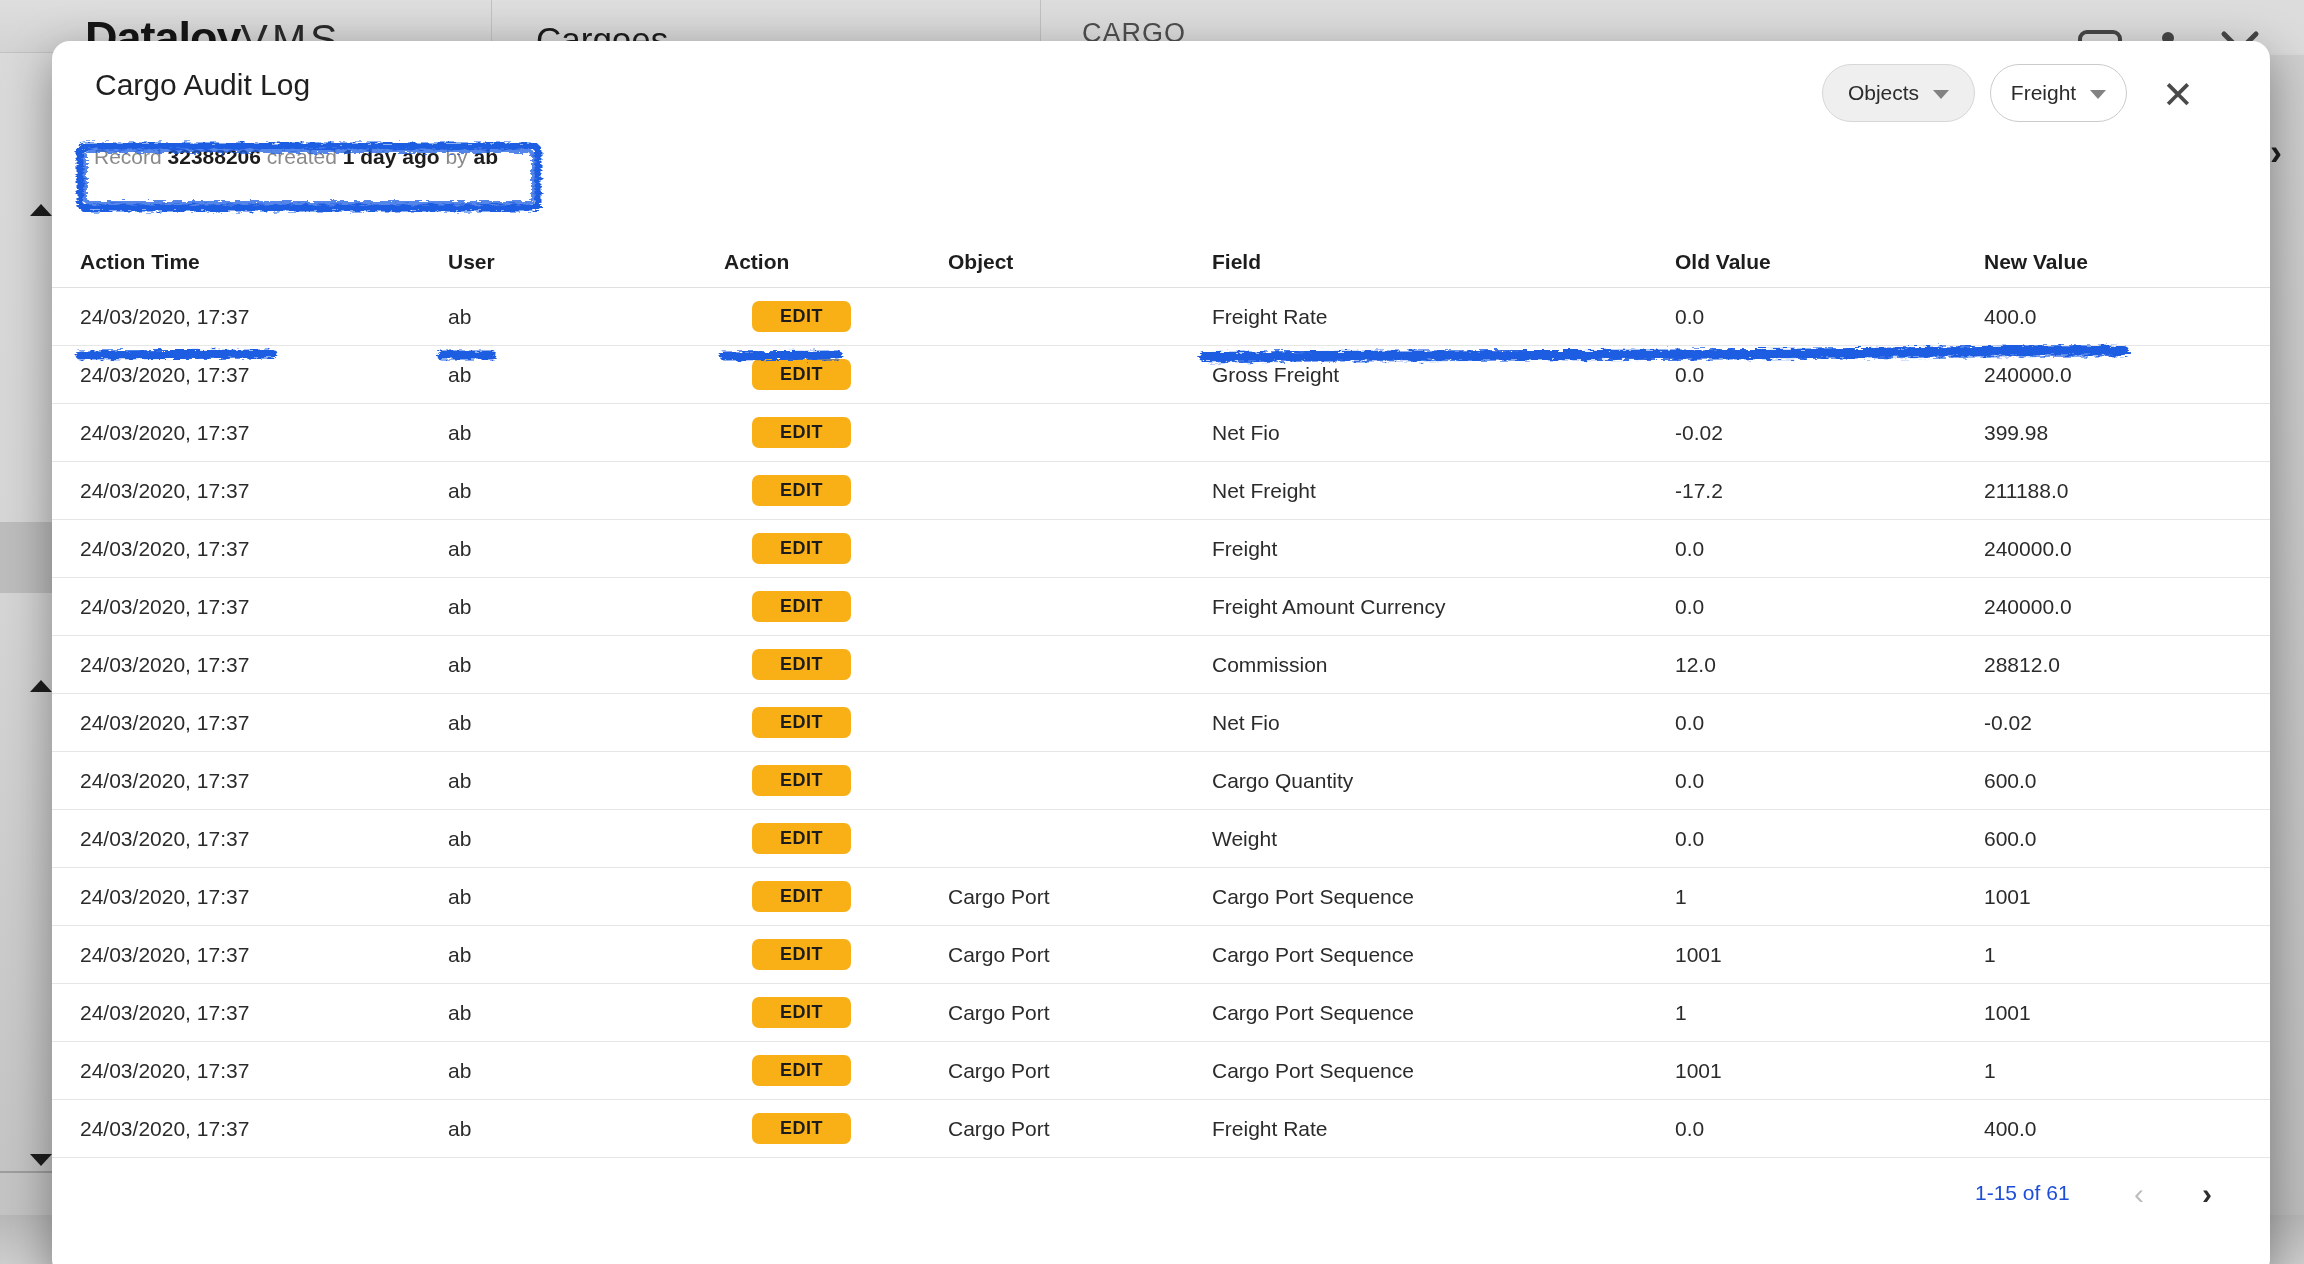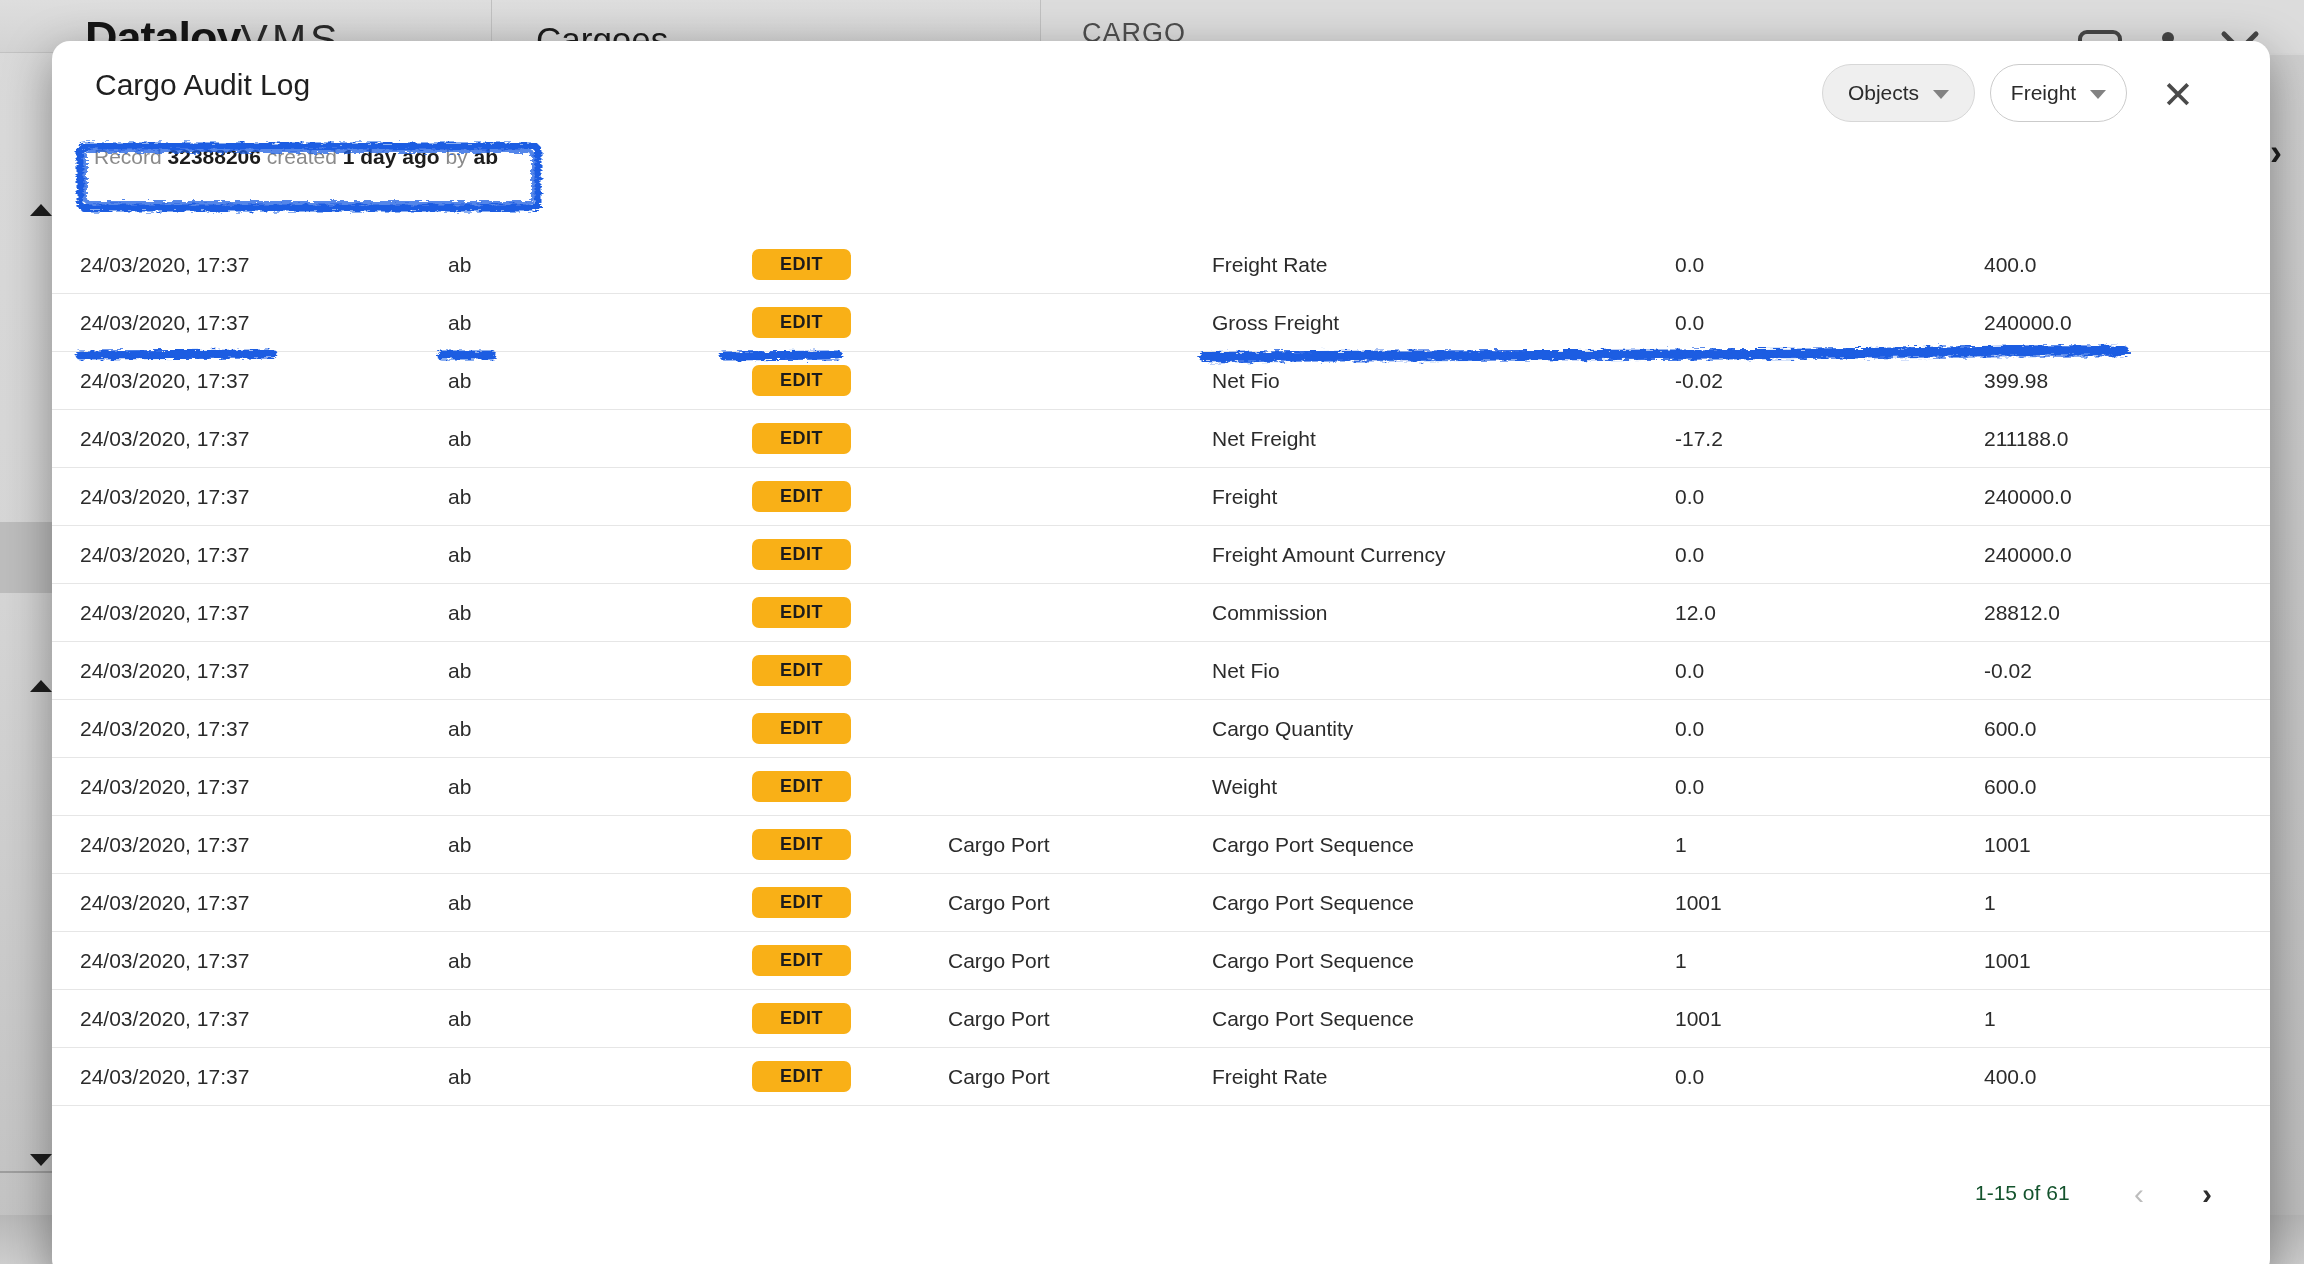--- a/index.html
+++ b/index.html
@@ -54,21 +54,21 @@
 
   .audit-table { left:0; top:195px; width:2218px; }
   .tr { display:grid; grid-template-columns:368px 276px 224px 264px 463px 309px auto;
     padding:0 28px; align-items:center; }
   .thead { height:52px; border-bottom:1px solid #e0e0e0; font-weight:700; color:#1d1d1d; font-size:21px; }
   .trow { height:58px; border-bottom:1px solid #e6e6e6; font-size:21px; color:#2b2b2b; }
   .badge { display:inline-block; margin-left:28px; padding:5px 28px; border-radius:7px;
     font-size:18px; font-weight:700; letter-spacing:.5px; color:#1c1c1c; }
 
   .pagination { left:0; top:1140px; width:2218px; height:60px; display:flex; align-items:flex-start; }
-  .pg-label { position:absolute; left:1923px; top:0; font-size:21px; color:#14532d; }
+  .pg-label { position:absolute; left:1923px; top:0; font-size:21px; color:#1d4ed8; }
   .pg-prev { position:absolute; left:2082px; top:-4px; font-size:30px; color:#bdbdbd; }
   .pg-next { position:absolute; left:2150px; top:-4px; font-size:30px; color:#2e2e2e; font-weight:600; }
 
   .anno { position:absolute; left:0; top:0; z-index:9; pointer-events:none; }
 </style>
 </head>
 <body>
 
 <div class="bg-el topbar"></div>
 <div class="bg-el topbar-right-panel"></div>
@@ -130,20 +130,29 @@
   <div class="m-el record-line">
     <span>Record</span>
     <b>32388206</b>
     <span>created</span>
     <b>1 day ago</b>
     <span>by</span>
     <b>ab</b>
   </div>
 
   <div class="m-el audit-table">
+    <div class="tr thead">
+      <div>Action Time</div>
+      <div>User</div>
+      <div>Action</div>
+      <div>Object</div>
+      <div>Field</div>
+      <div>Old Value</div>
+      <div>New Value</div>
+    </div>
     <div id="rows-host">
   <div class="tr trow">
     <div>24/03/2020, 17:37</div>
     <div>ab</div>
     <div><span class="badge" style="background: rgb(249, 176, 23);">EDIT</span></div>
     <div></div>
     <div>Freight Rate</div>
     <div>0.0</div>
     <div>400.0</div>
   </div>

